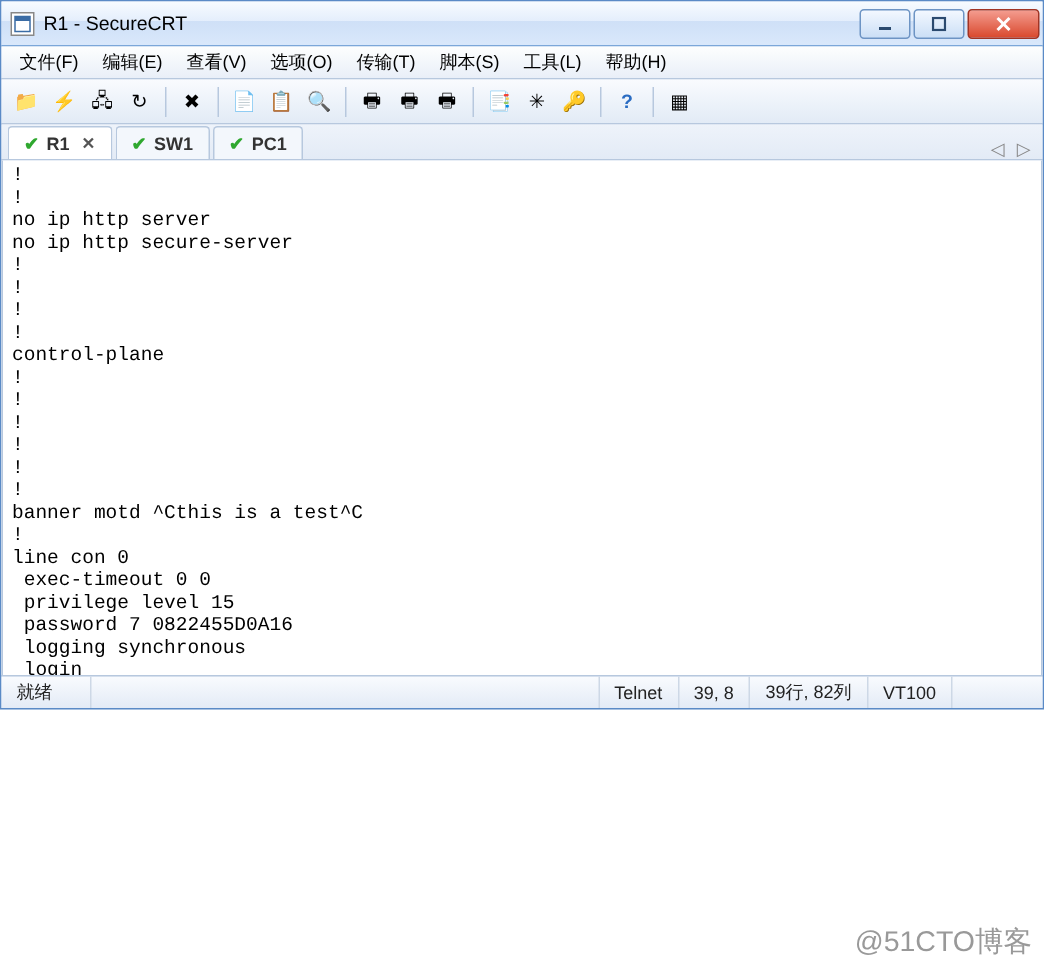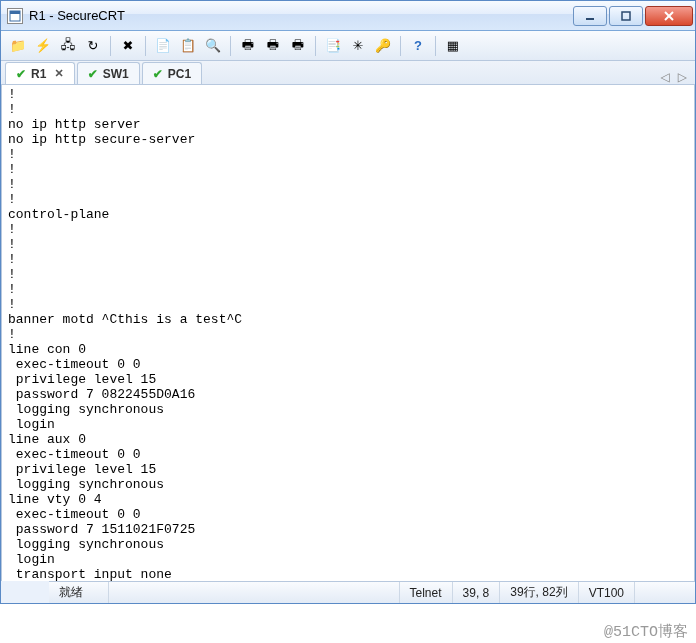--- a/index.html
+++ b/index.html
@@ -8,21 +8,21 @@
     font-size: 12px;
     background: #fff;
     width: 696px;
     height: 643px;
     overflow: hidden;
     position: relative;
   }
   .window {
     border: 1px solid #5a8ac6;
     width: 696px;
-    height: 604px;
+    height: 473px;
     display: flex;
     flex-direction: column;
     background: #eaf1fb;
   }
   
   .titlebar {
     height: 30px;
     background: linear-gradient(to bottom,#f7fbff 0%,#e4eefc 45%,#cfe0f7 46%,#d9e8fb 100%);
     display: flex;
     align-items: center;
@@ -80,29 +80,29 @@
   .terminal {
     flex:1;background:#fff;
     font-family:"Courier New",monospace;
     font-size:13px;line-height:15px;
     padding:2px 6px;white-space:pre;overflow:hidden;color:#000;
     border-left:1px solid #b7c8de;border-right:1px solid #b7c8de;
   }
   
   .statusbar {
     height:22px;background:linear-gradient(to bottom,#f9fbfe,#e3ebf6);
-    border-top:1px solid #b7c8de;display:flex;align-items:flex-end;font-size:12px;color:#222;margin-left:48px;
+    border-top:1px solid #b7c8de;display:flex;align-items:flex-end;font-size:12px;color:#222;
   }
   .statusbar .cell {
     padding:0 10px;border-right:1px solid #cdd8e6;height:100%;display:flex;align-items:center;
   }
   .statusbar .cell.wide { flex:1; }
   .watermark {
-    position:absolute;right:8px;bottom:2px;color:#999;font-size:15px;
-    pointer-events:none;font-family:Liberation Mono, monospace;
+    position:absolute;right:8px;bottom:2px;color:#999;font-size:19px;
+    pointer-events:none;font-family:Liberation Sans, sans-serif;
   }
 </style>
 </head>
 <body>
 
 <div class="window">
 
   <div class="titlebar">
     <div class="title-icon">
       <svg width="12" height="12" viewBox="0 0 12 12">
@@ -124,20 +124,30 @@
         </div>
       <div class="winbtn close">
           <svg width="10" height="10">
             <line x1="1" y1="1" x2="9" y2="9" stroke="#fff" stroke-width="2"></line>
             <line x1="9" y1="1" x2="1" y2="9" stroke="#fff" stroke-width="2"></line>
           </svg>
         </div>
     </div>
   </div>
 
+  <div class="menubar">
+    <span>文件(F)</span>
+    <span>编辑(E)</span>
+    <span>查看(V)</span>
+    <span>选项(O)</span>
+    <span>传输(T)</span>
+    <span>脚本(S)</span>
+    <span>工具(L)</span>
+    <span>帮助(H)</span>
+  </div>
 
   <div class="toolbar">
     <div class="tbtn">📁</div>
     <div class="tbtn">⚡</div>
     <div class="tbtn">🖧</div>
     <div class="tbtn">↻</div>
     <div class="tsep"></div>
     <div class="tbtn">✖</div>
     <div class="tsep"></div>
     <div class="tbtn">📄</div>

